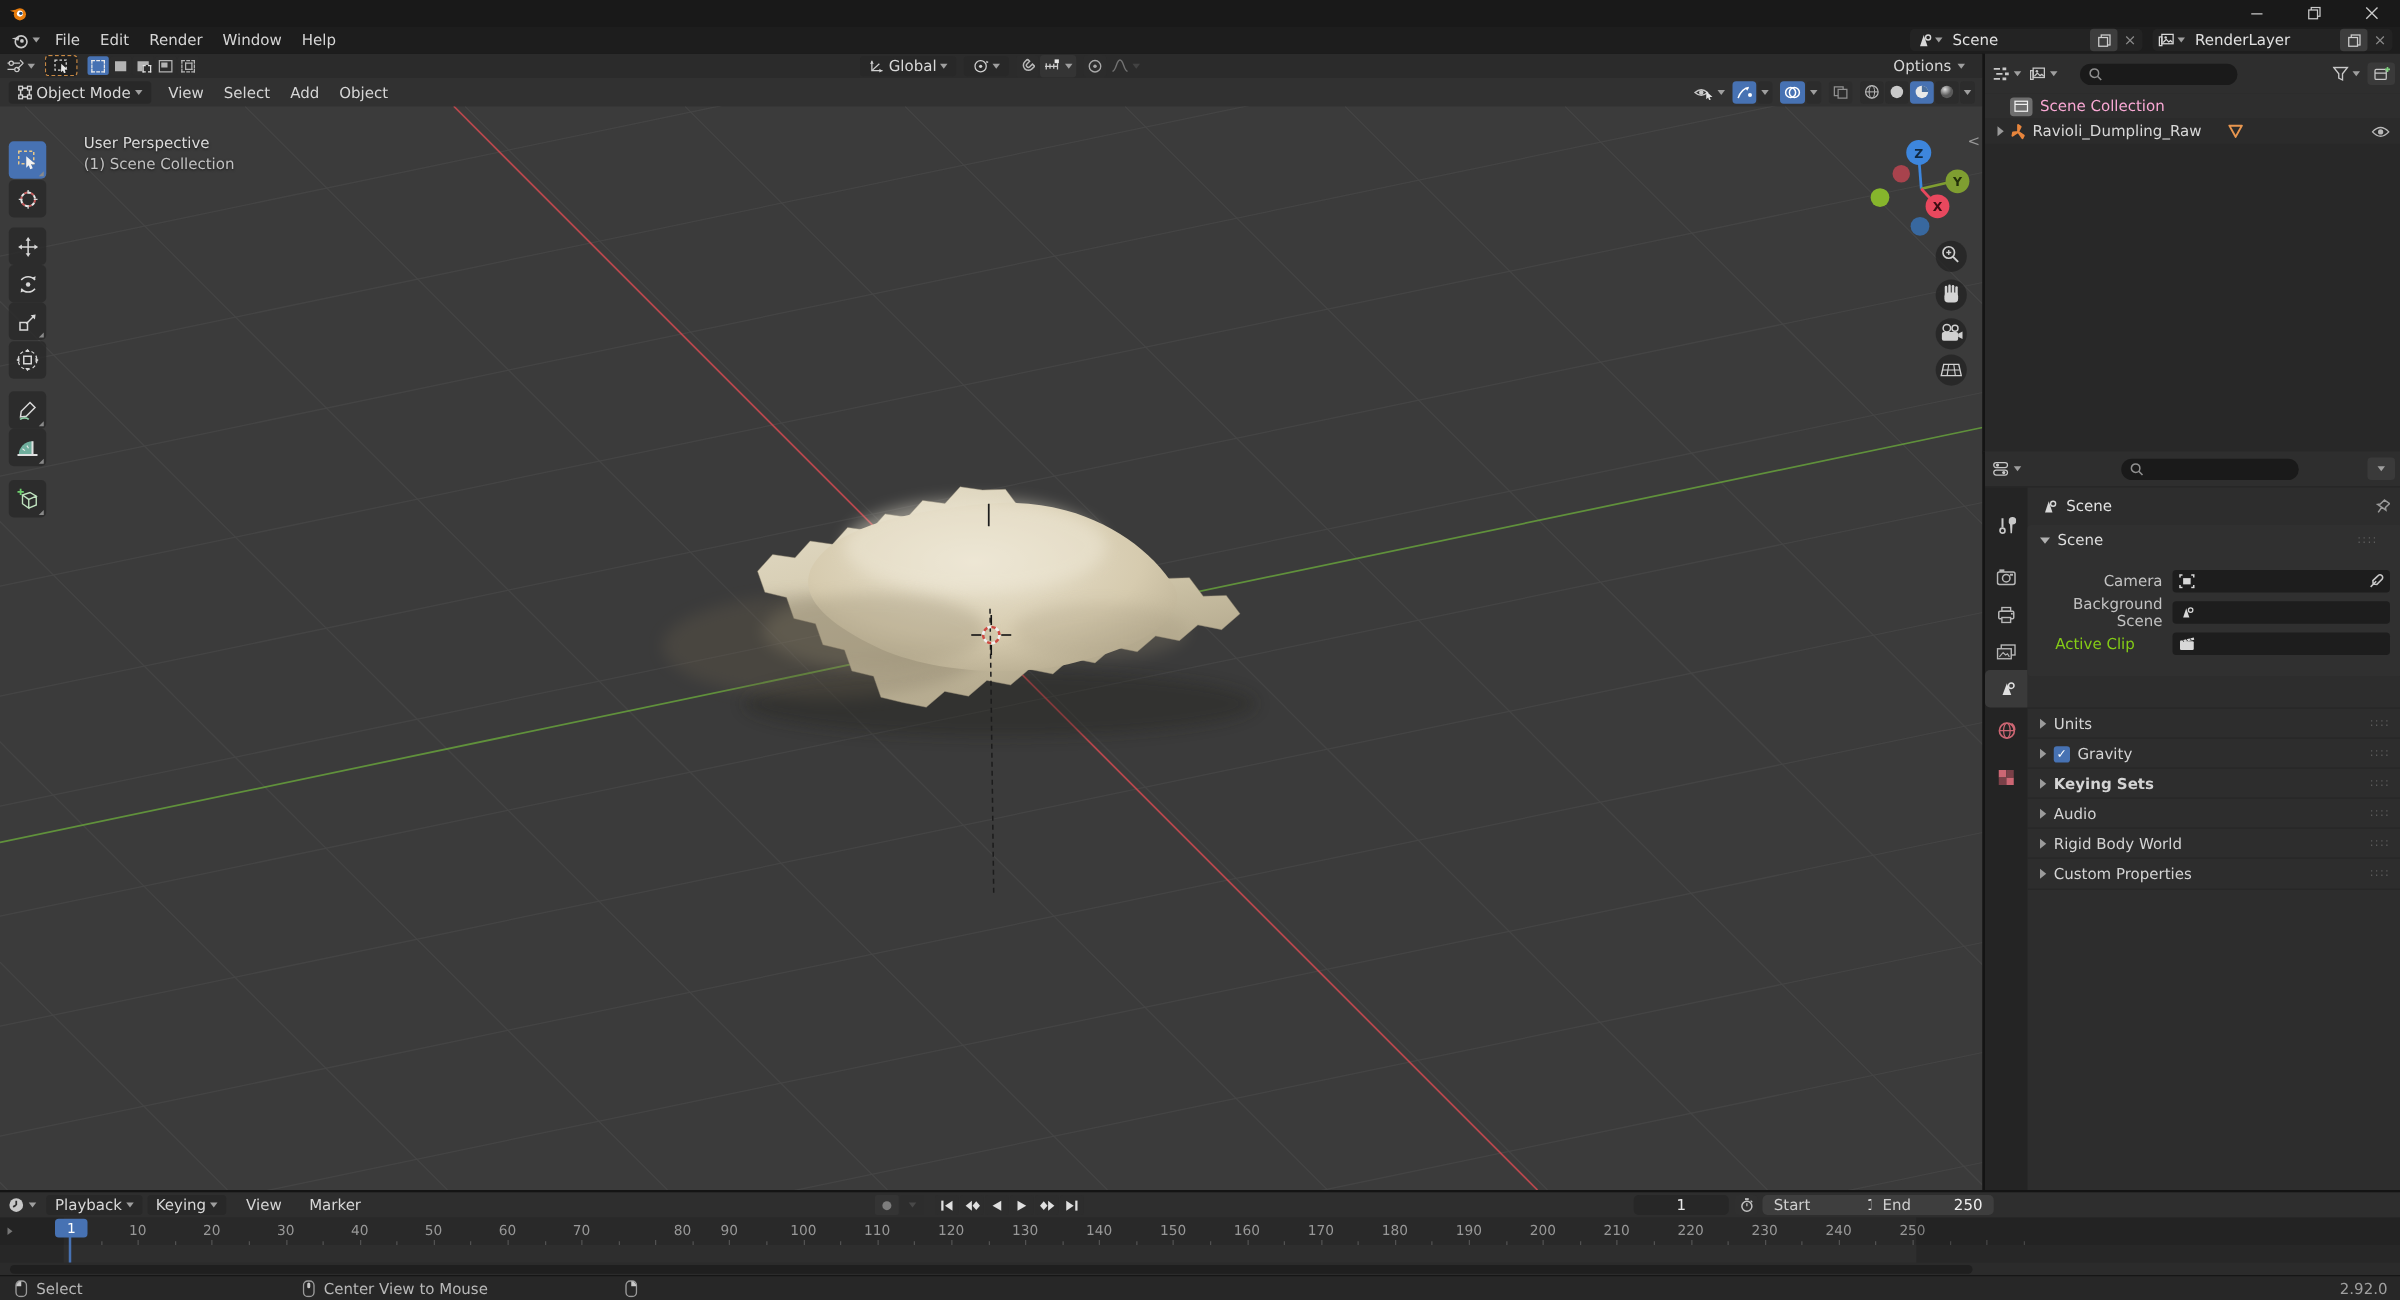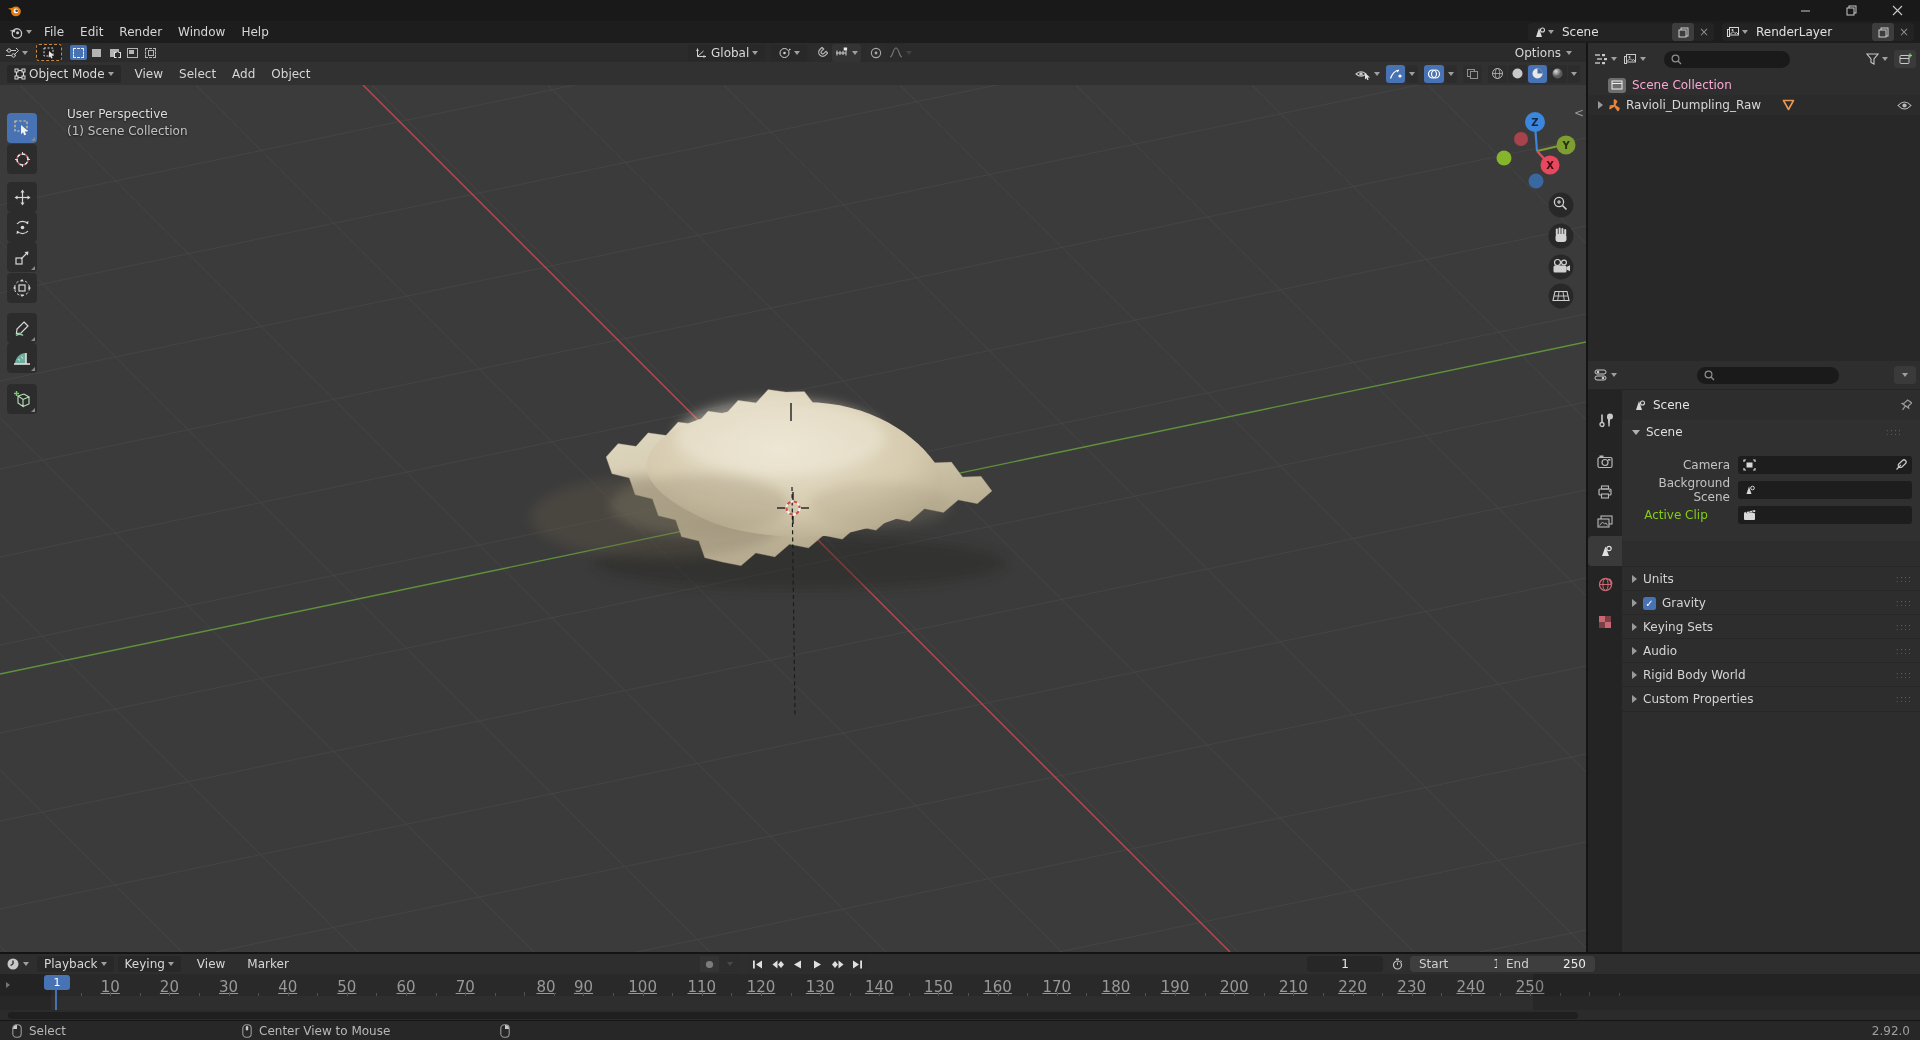--- a/index.html
+++ b/index.html
@@ -18,21 +18,21 @@
   .tab.active{background:#3d3d3d;color:#e8e8e8;}
   .ico{display:inline-flex;align-items:center;justify-content:center;}
   .tool-btn{position:absolute;left:7px;width:30px;height:30px;border-radius:4px;background:rgba(42,42,42,.85);display:flex;align-items:center;justify-content:center;}
   .tool-btn.active{background:#4772b3;}
   .corner-tri{position:absolute;right:2px;bottom:2px;width:0;height:0;border-left:4px solid transparent;border-bottom:4px solid #8a8a8a;}
   .search{display:flex;align-items:center;background:#1a1a1a;border-radius:9px;height:17px;padding:0 7px;gap:5px;}
   .field{display:flex;align-items:center;background:#1d1d1d;border-radius:3px;height:18px;padding:0 5px;gap:6px;}
   .prow{position:absolute;left:0;width:100%;height:24px;display:flex;align-items:center;border-top:1px solid #272727;}
   .prow .arr{width:0;height:0;border-top:4px solid transparent;border-bottom:4px solid transparent;border-left:5px solid #9a9a9a;margin:0 6px 0 10px;}
   .dots{margin-left:auto;margin-right:10px;color:#5f5f5f;font-size:9px;letter-spacing:1px;}
-  .rnum{position:absolute;top:4px;transform:translateX(-50%);font-size:15px;color:#989898;text-decoration:underline;}
+  .rnum{position:absolute;top:4px;transform:translateX(-50%);font-size:11px;color:#989898;}
   .rtick{position:absolute;bottom:0;width:1px;background:#515151;}
   .tr-btn{width:19px;height:16px;background:#2d2d2d;display:flex;align-items:center;justify-content:center;border-radius:2px;}
   .mode-btn{width:17px;height:15px;background:#2c2c2c;border-radius:2px;display:flex;align-items:center;justify-content:center;}
   .hdr-ico-btn{height:18px;display:inline-flex;align-items:center;justify-content:center;border-radius:3px;padding:0 3px;gap:3px;}
   svg{display:block;}
 </style>
 </head>
 <body>
 
 <div class="abs flex" style="left:0;top:0;width:1920px;height:21px;background:#191919;">
@@ -742,21 +742,21 @@
         <span class="dots">::::</span>
     </div>
     <div class="prow" style="top:200px;">
       <span class="arr"></span>
       <span class="ico" style="width:13px;height:13px;background:#4772b3;border-radius:2.5px;margin-right:6px;color:#fff;font-size:10px;">✓</span>
       <span style="color:#d4d4d4;">Gravity</span>
         <span class="dots">::::</span>
     </div>
     <div class="prow" style="top:224px;">
       <span class="arr"></span>
-        <span style="color:#d4d4d4;">Keying Sets</span>
+        <span style="color:#d4d4d4;font-weight:bold;">Keying Sets</span>
         <span class="dots">::::</span>
     </div>
     <div class="prow" style="top:248px;">
       <span class="arr"></span>
         <span style="color:#d4d4d4;">Audio</span>
         <span class="dots">::::</span>
     </div>
     <div class="prow" style="top:272px;">
       <span class="arr"></span>
         <span style="color:#d4d4d4;">Rigid Body World</span>

